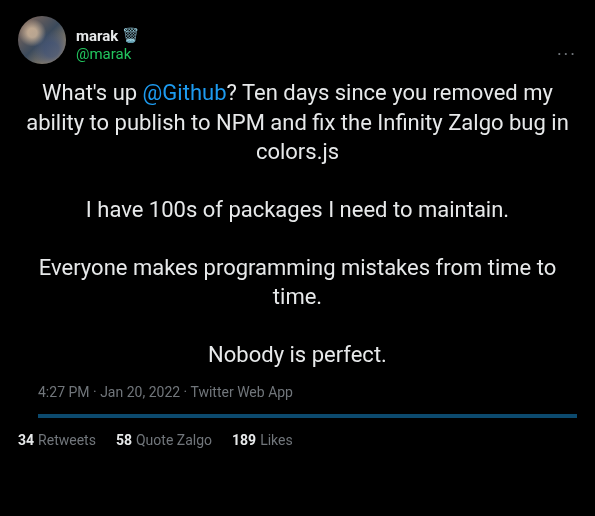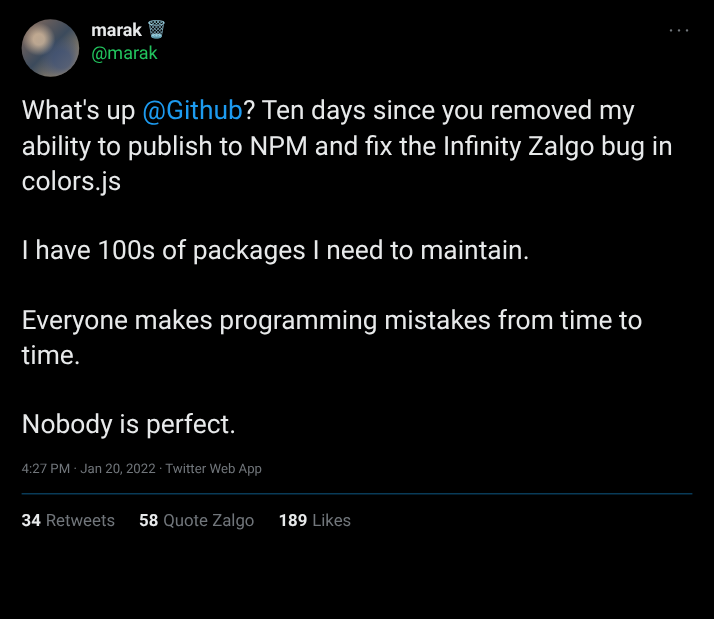--- a/index.html
+++ b/index.html
@@ -9,21 +9,21 @@
       font-family: -apple-system, BlinkMacSystemFont, "Segoe UI", Roboto, Helvetica, Arial, sans-serif;
       width: 595px;
       height: 516px;
       overflow: hidden;
     }
     .tweet {
       padding: 16px 18px;
     }
     .header {
       display: flex;
-      align-items: flex-start;
+      align-items: flex-end;
       gap: 10px;
       margin-bottom: 14px;
     }
     .avatar {
       width: 48px;
       height: 48px;
       border-radius: 50%;
       background: linear-gradient(135deg, #8a6d5c 0%, #3b4a5c 50%, #c9a878 100%);
       flex-shrink: 0;
       position: relative;
@@ -67,32 +67,34 @@
       padding-top: 2px;
     }
     .content {
       font-size: 22px;
       line-height: 1.35;
       color: #e7e9ea;
       font-weight: 400;
     }
     .content p {
       margin-bottom: 28px;
+      text-align: center;
     }
     .content p:last-child {
       margin-bottom: 14px;
     }
     .mention {
       color: #1d9bf0;
     }
     .meta {
       color: #71767b;
-      font-size: 11px;
+      font-size: 14px;
       padding-bottom: 14px;
-      border-bottom: 1px solid #0c4a6e;
+      border-bottom: 4px solid #0c4a6e;
+      margin-left: 20px;
     }
     .stats {
       display: flex;
       gap: 20px;
       padding: 14px 0;
       font-size: 14px;
       color: #71767b;
     }
     .stat-num {
       color: #e7e9ea;

